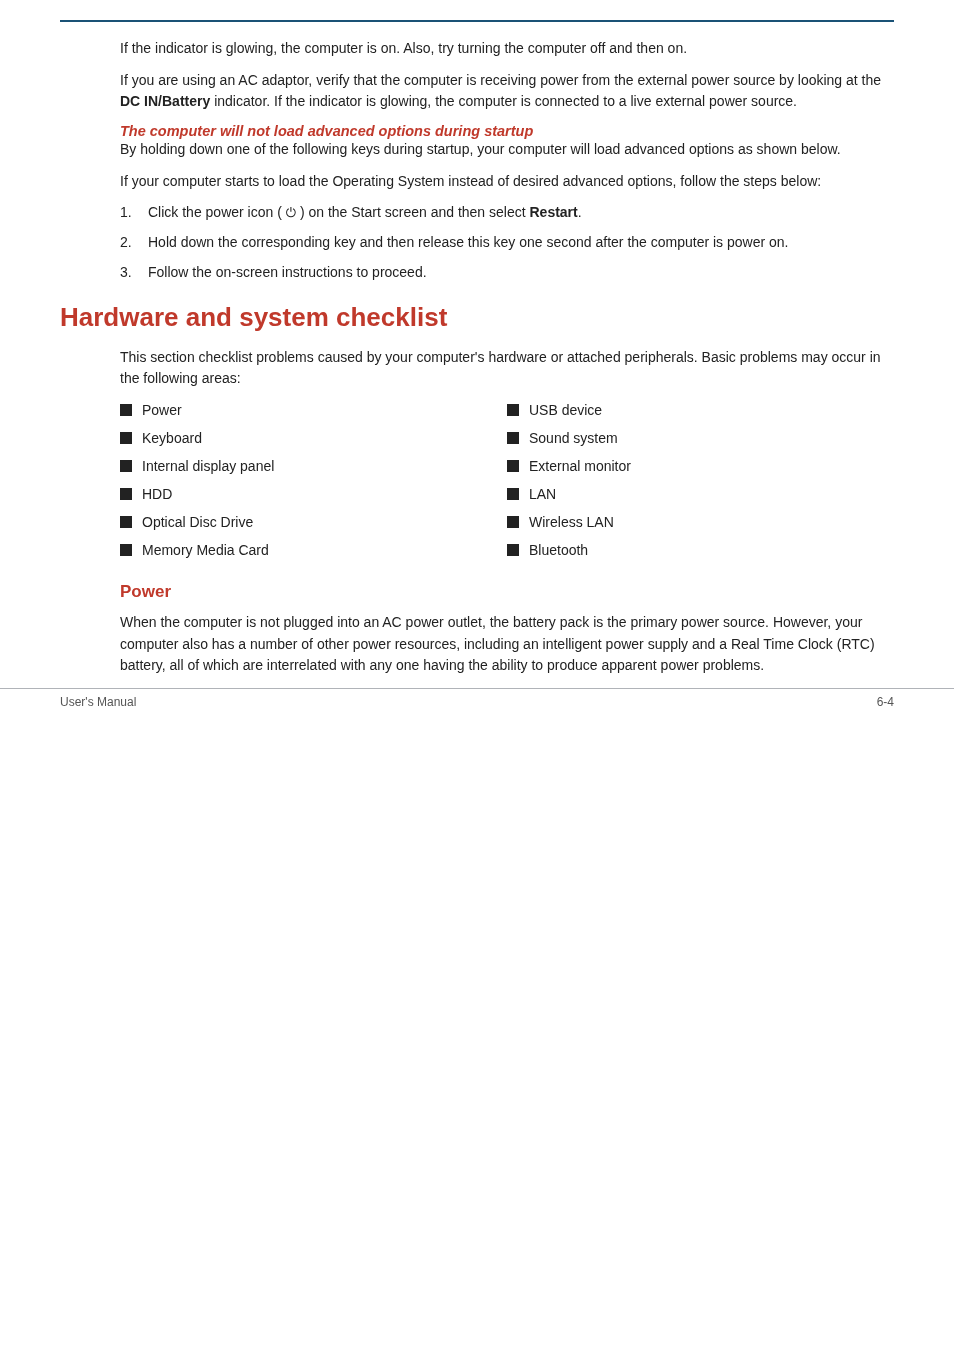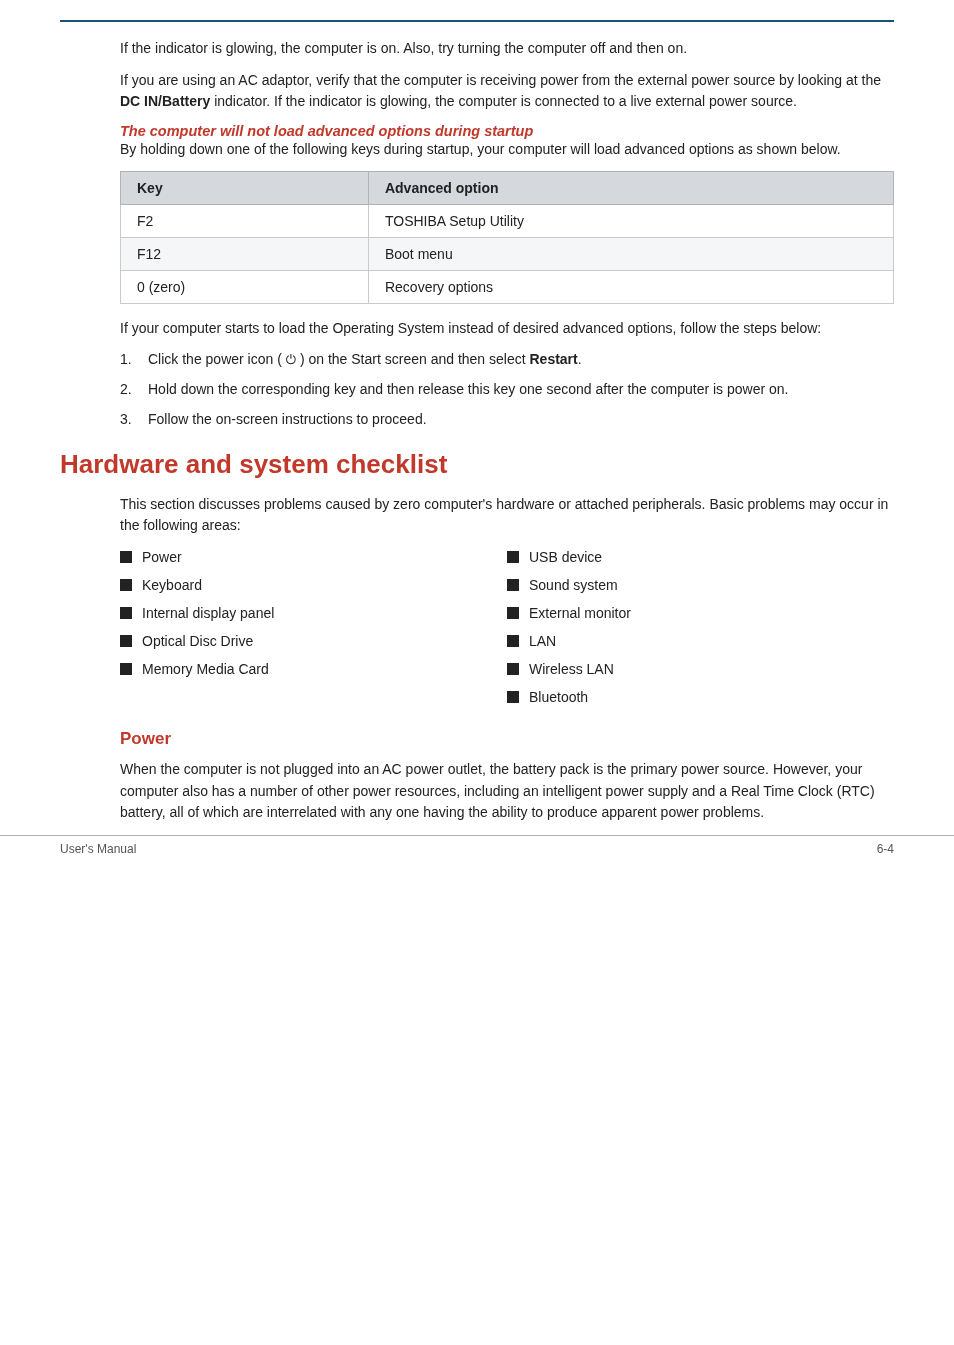--- a/index.html
+++ b/index.html
@@ -142,42 +142,20 @@
     <p>If the indicator is glowing, the computer is on. Also, try turning the computer off and then on.</p>
 
     <p>
       <span>If you are using an AC adaptor, verify that the computer is receiving power from the external power source by looking at the </span><strong>DC IN/Battery</strong><span> indicator. If the indicator is glowing, the computer is connected to a live external power source.</span>
     </p>
 
     <div class="section-heading-italic">The computer will not load advanced options during startup</div>
 
     <p>By holding down one of the following keys during startup, your computer will load advanced options as shown below.</p>
 
-    <table class="key-table">
-      <thead>
-        <tr>
-          <th>Key</th>
-          <th>Advanced option</th>
-        </tr>
-      </thead>
-      <tbody id="table-body">
-      <tr>
-            <td>F2</td>
-            <td>TOSHIBA Setup Utility</td>
-          </tr>
-          <tr>
-            <td>F12</td>
-            <td>Boot menu</td>
-          </tr>
-          <tr>
-            <td>0 (zero)</td>
-            <td>Recovery options</td>
-          </tr>
-        </tbody>
-    </table>
 
     <p>If your computer starts to load the Operating System instead of desired advanced options, follow the steps below:</p>
 
     <ol class="numbered-list" id="numbered-list">
     <li>
           <span class="num">1.</span>
           <span class="text">Click the power icon ( <span style="font-size:13px;">⏻</span> ) on the Start screen and then select <strong>Restart</strong>.</span>
         </li>
         <li>
           <span class="num">2.</span>
@@ -188,35 +166,39 @@
           <span class="text">Follow the on-screen instructions to proceed.</span>
         </li>
       </ol>
   </div>
 
   <div style="margin-top:18px; margin-bottom: 4px;">
     <h2 class="hw-section-title">Hardware and system checklist</h2>
   </div>
 
   <div class="indent">
-    <p>This section discusses problems caused by zero computer's hardware or attached peripherals. Basic problems may occur in the following areas:</p>
+    <p>This section checklist problems caused by your computer's hardware or attached peripherals. Basic problems may occur in the following areas:</p>
 
     <div class="bullet-columns">
       <ul class="bullet-col" id="bullet-left">
       <li>
             <span class="bullet-square"></span>
             <span>Power</span>
           </li>
           <li>
             <span class="bullet-square"></span>
             <span>Keyboard</span>
           </li>
           <li>
             <span class="bullet-square"></span>
             <span>Internal display panel</span>
+          </li>
+          <li>
+            <span class="bullet-square"></span>
+            <span>HDD</span>
           </li>
           <li>
             <span class="bullet-square"></span>
             <span>Optical Disc Drive</span>
           </li>
           <li>
             <span class="bullet-square"></span>
             <span>Memory Media Card</span>
           </li>
         </ul>

